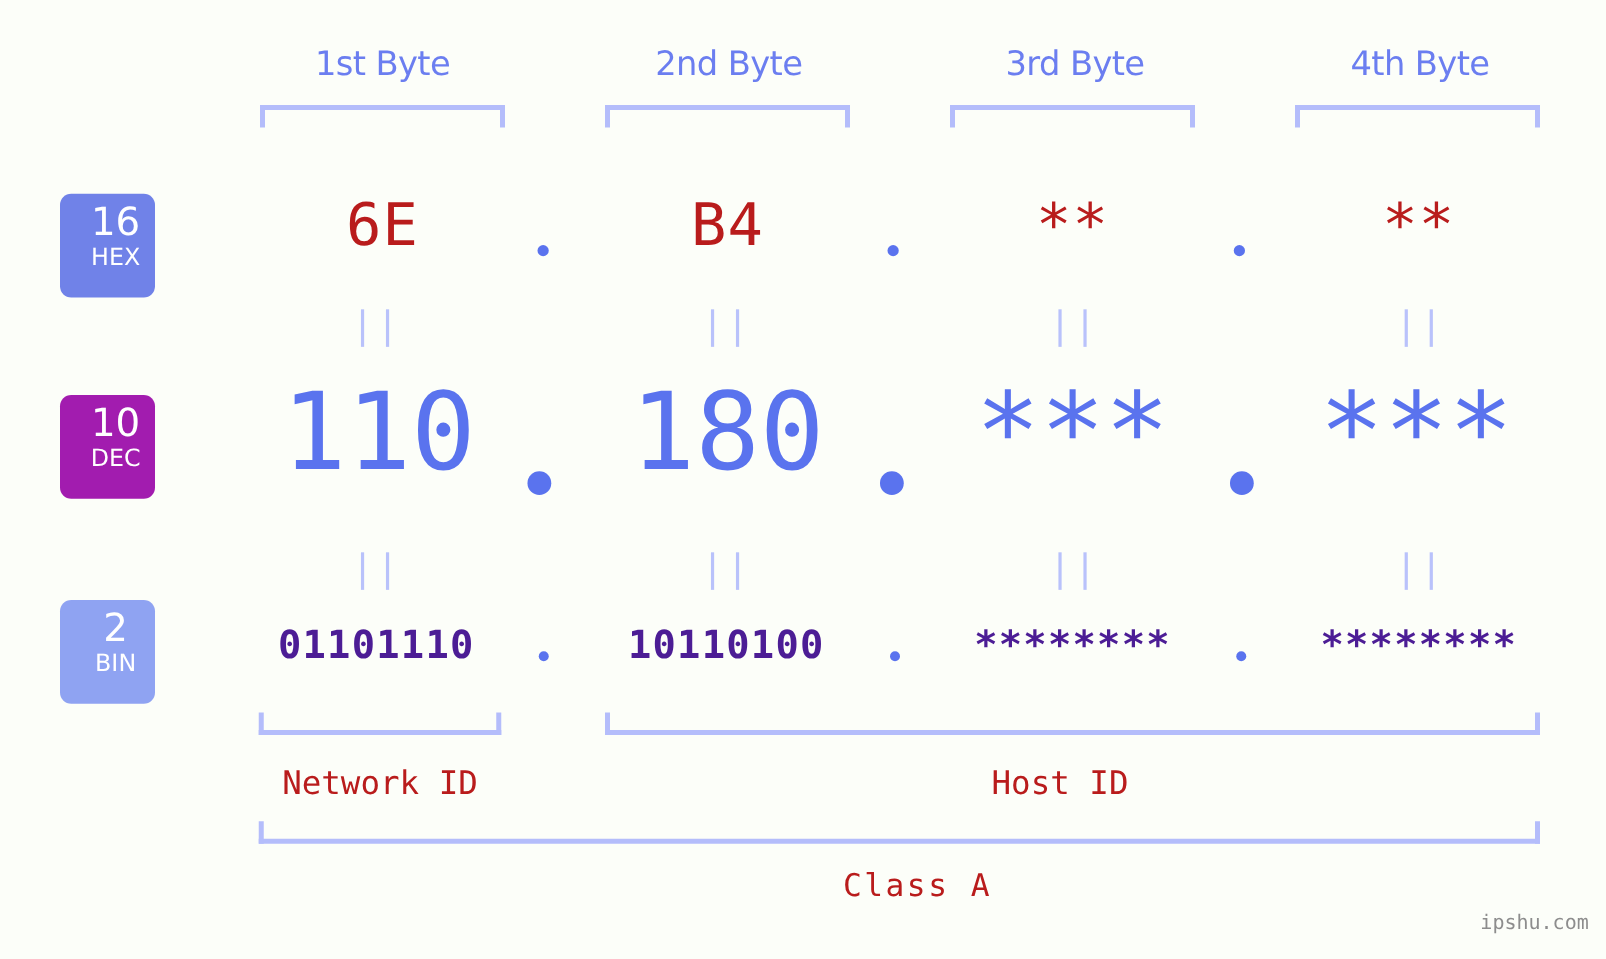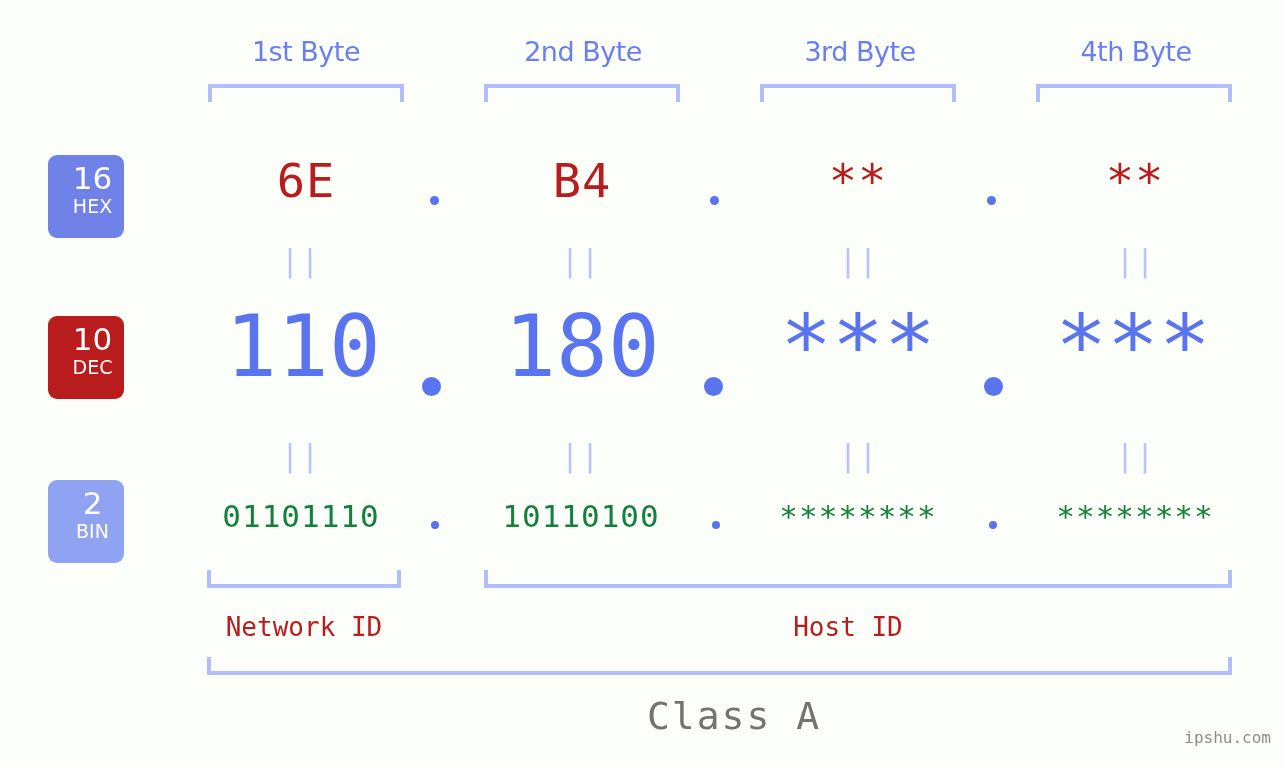--- a/index.html
+++ b/index.html
@@ -79,21 +79,21 @@
   }
   .badge .abbr {
     display: block;
     font-family: "DejaVu Sans", sans-serif;
     font-size: 19px;
     line-height: 22px;
     font-weight: 400;
     color: #ffffff;
   }
   #badge-hex { top: 155px; height: 83px; background: #7082e8; }
-  #badge-dec { top: 316px; height: 83px; background: #b91c1c; }
+  #badge-dec { top: 316px; height: 83px; background: #a21caf; }
   #badge-bin { top: 480px; height: 83px; background: #8fa3f2; }
 
   
   .cell {
     position: absolute;
     text-align: center;
     white-space: nowrap;
     font-family: "DejaVu Sans Mono", monospace;
   }
 
@@ -111,22 +111,23 @@
     line-height: 100px;
     font-size: 86px;
     color: #5a73ee;
     letter-spacing: 0px;
   }
   .row-bin .cell {
     top: 490px;
     height: 52px;
     line-height: 52px;
     font-size: 31px;
-    color: #15803d;
+    color: #4c1d95;
     letter-spacing: 1px;
+    font-weight: bold;
   }
 
   
   .dot {
     position: absolute;
     border-radius: 50%;
     background: #5a73ee;
   }
   .dot-hex { width: 9px; height: 9px; top: 196px; background: #5a73ee; }
   .dot-dec { width: 19px; height: 19px; top: 377px; background: #5a73ee; }
@@ -147,22 +148,22 @@
   
   .section-label {
     position: absolute;
     text-align: center;
     font-family: "DejaVu Sans Mono", monospace;
     font-size: 26px;
     color: #b91c1c;
     white-space: nowrap;
   }
   #class-label {
-    font-size: 38px;
-    color: #737373;
+    font-size: 25px;
+    color: #b91c1c;
     letter-spacing: 2px;
   }
 
   
   #watermark {
     position: absolute;
     right: 14px;
     bottom: 20px;
     font-family: "DejaVu Sans Mono", monospace;
     font-size: 16px;

